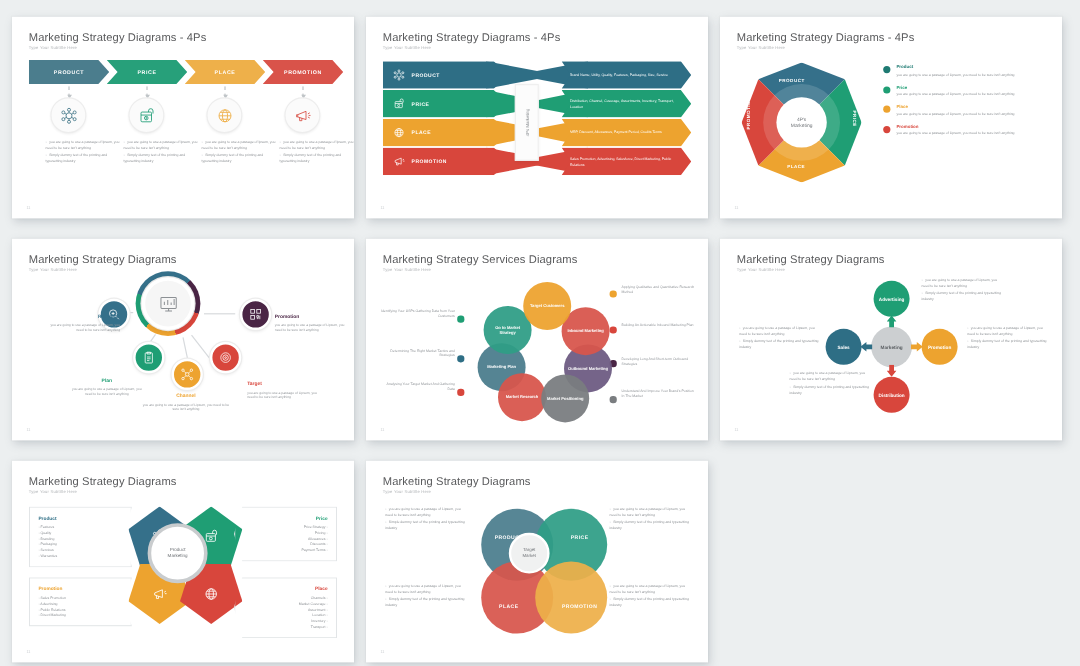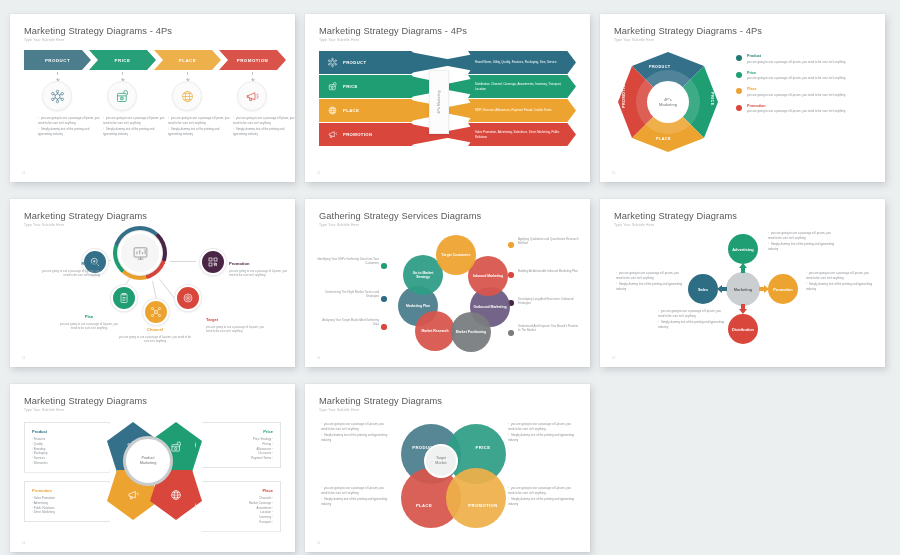--- a/index.html
+++ b/index.html
@@ -416,21 +416,21 @@
       <div class="node-h" style="color:#d8463c">Target</div>
       <div>you are going to use a passage of Lipsum, you need to be sure isn't anything</div>
     </div>
     <div class="node-txt" style="left:219px;top:62px">
       <div class="node-h" style="color:#4a2545">Promotion</div>
       <div>you are going to use a passage of Lipsum, you need to be sure isn't anything</div>
     </div>
   </div>
 
   <div class="slide">
-    <div class="s-title">Gathering Strategy Services Diagrams</div>
+    <div class="s-title">Marketing Strategy Services Diagrams</div>
     <div class="s-sub">Type Your Subtitle Here</div>
     <div class="s-num">11</div>
 
     <div class="ring-c" style="left:131px;top:36px;width:40px;height:40px;background:#eda32f;opacity:.94;z-index:3">
       <span>Target Customers</span>
       </div>
     <div class="ring-c" style="left:98px;top:56px;width:40px;height:40px;background:#2f9e86;opacity:.94;z-index:2">
       <span>Go to Market Strategy</span>
       </div>
     <div class="ring-c" style="left:163px;top:57px;width:40px;height:40px;background:#d8564c;opacity:.94;z-index:2">

